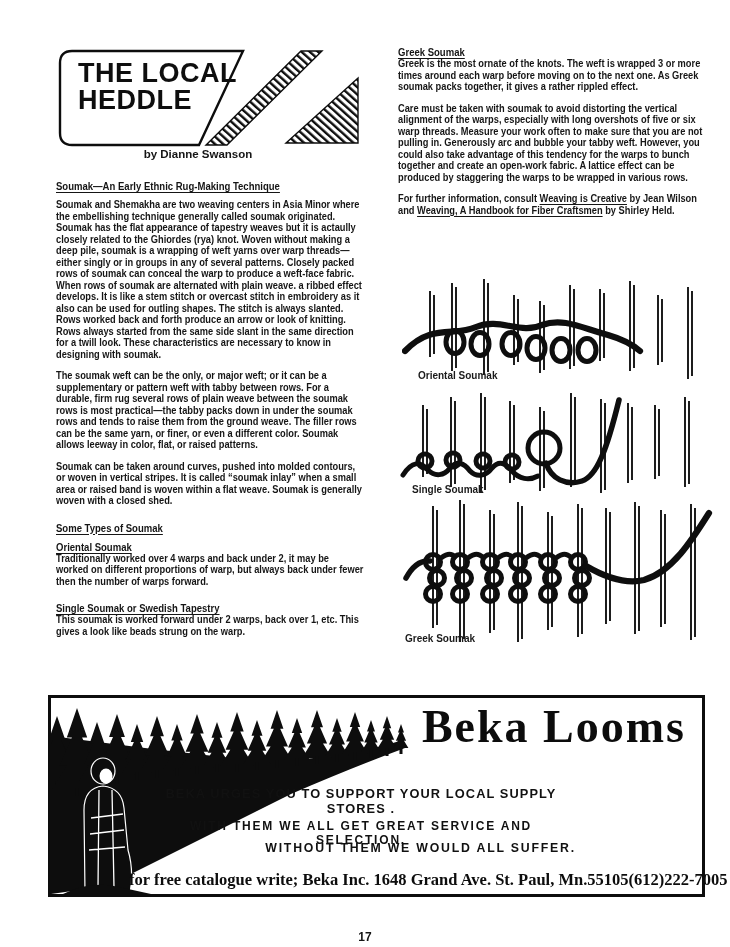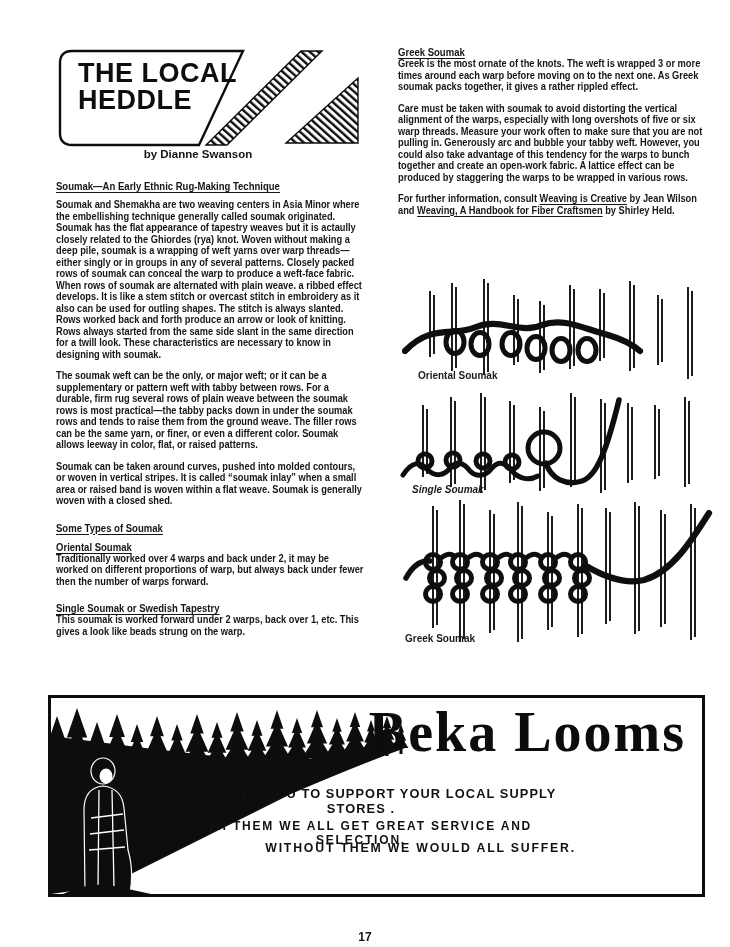--- a/index.html
+++ b/index.html
@@ -34,21 +34,21 @@
     margin:0 0 7px 0;
     font-size:10.6px;line-height:12px;font-weight:700;
     text-decoration:underline;text-underline-offset:2px;
   }
   .hd.tight{margin:0;}
   .sp{height:5px;}
   .u{text-decoration:underline;text-underline-offset:2px;}
   
   .diagram{position:absolute;}
   #diag1{left:402px;top:279px;width:315px;height:112px;}
-  #diag2{left:400px;top:391px;width:315px;height:112px;font-style:italic;}
+  #diag2{left:400px;top:391px;width:315px;height:112px;}
   #diag3{left:400px;top:500px;width:317px;height:150px;}
   .diagram svg{position:absolute;left:0;top:0;}
   .diag-label{
     position:absolute;font-size:10px;font-weight:700;color:#1a1a1a;
     white-space:nowrap;background:transparent;
   }
   #diag1 .diag-label{left:16px;top:91px;}
   #diag2 .diag-label{left:12px;top:93px;}
   #diag3 .diag-label{left:5px;top:133px;}
   .warp{stroke:#121212;stroke-width:1.9;}
@@ -56,21 +56,21 @@
   .loop{fill:none;stroke:#0e0e0e;stroke-width:5;}
   
   #ad-box{
     left:48px;top:695px;width:651px;height:196px;
     border:3px solid #0d0d0d;background:#fff;
   }
   #ad-art{position:absolute;left:0;top:0;}
   #ad-brand{
     position:absolute;right:16px;top:2px;
     font-family:"Liberation Serif","DejaVu Serif",serif;
-    font-weight:700;font-size:56px;letter-spacing:2px;color:#0c0c0c;
+    font-weight:700;font-size:46px;letter-spacing:2px;color:#0c0c0c;
     white-space:nowrap;
     margin-left:22px;
   }
   #ad-slogan{
     position:absolute;left:95px;top:88px;width:430px;text-align:center;
     font-size:12.8px;font-weight:700;letter-spacing:1.1px;color:#111;
   }
   #ad-line1{
     position:absolute;left:95px;top:121px;width:430px;text-align:center;
     font-size:12px;font-weight:700;letter-spacing:1.8px;color:#111;
@@ -302,15 +302,16 @@
       <ellipse cx="52" cy="73" rx="12" ry="13" fill="#0d0d0d" stroke="#ffffff" stroke-width="1.2"></ellipse>
       <ellipse cx="55" cy="78" rx="6.5" ry="7.5" fill="#ffffff"></ellipse>
       <path d="M40,120 L72,116 M39,136 L73,132 M38,152 L74,149 M48,92 L47,190 M61,92 L63,190" stroke="#ffffff" stroke-width="1.3" fill="none"></path>
       <path d="M12,196 Q40,182 68,189 L100,196 Z" fill="#0d0d0d"></path>
     </g>
   </svg>
   <div id="ad-brand">Beka Looms</div>
   <div id="ad-slogan">BEKA URGES YOU TO SUPPORT YOUR LOCAL  SUPPLY STORES .</div>
   <div id="ad-line1">WITH THEM WE ALL GET GREAT SERVICE AND SELECTION,</div>
   <div id="ad-line2">WITHOUT THEM WE WOULD ALL SUFFER.</div>
+  <div id="ad-contact">for free catalogue write;  Beka Inc. 1648 Grand Ave. St. Paul, Mn.55105(612)222-7005</div>
 </div>
 
 <div id="page-number" class="abs">17</div>
 
 </body></html>

